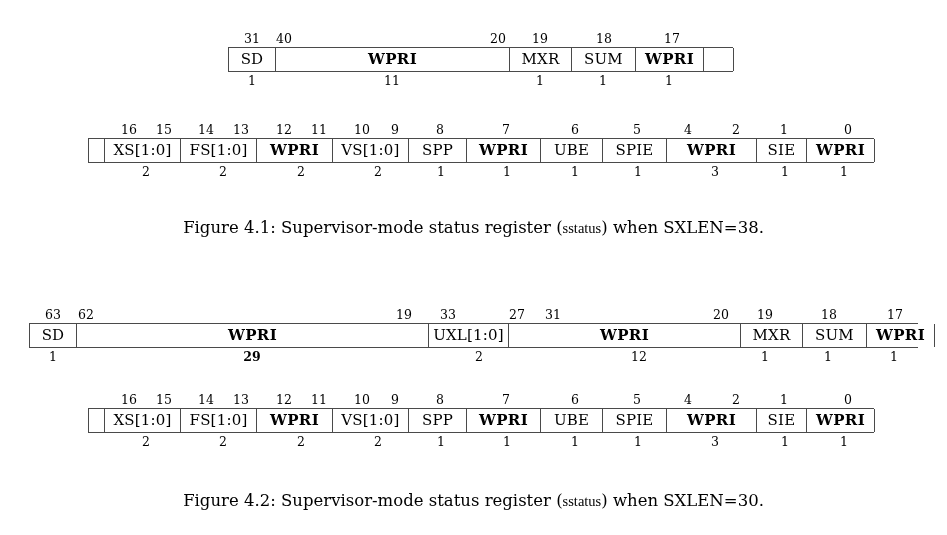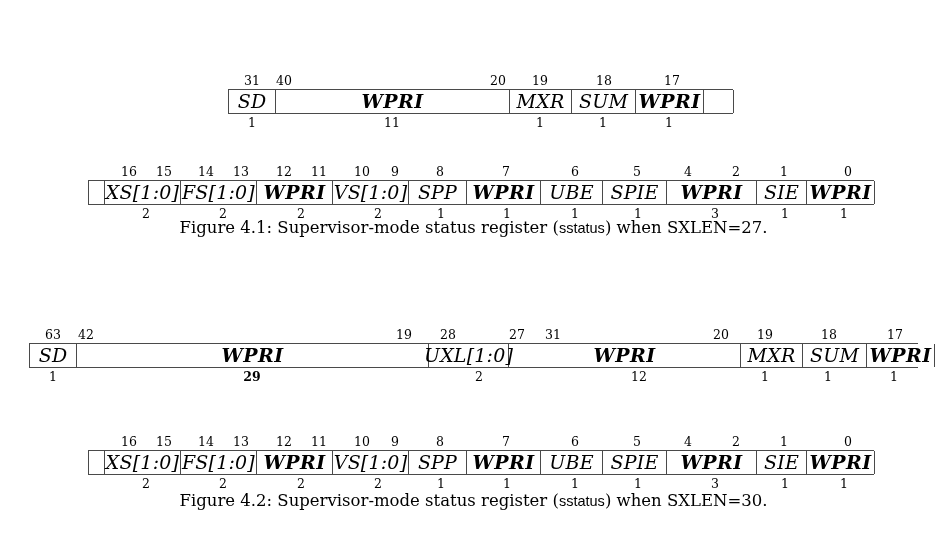--- a/index.html
+++ b/index.html
@@ -19,21 +19,20 @@
   .figure { position: absolute; left: 0; top: 0; width: 947px; }
 
   
   .reg-row { position: absolute; }
 
   .bitlabels {
     position: relative;
     height: 17px;
     font-size: 12.5px;
     line-height: 17px;
-    margin-top: 42px;
   }
   .bitlabels span {
     position: absolute;
     top: 0;
     transform: translateX(-50%);
     white-space: nowrap;
   }
 
   .boxes {
     display: flex;
@@ -43,25 +42,24 @@
     height: 25px;
     background: #fff;
   }
   .cell {
     border-right: 1px solid #4a4a4a;
     box-sizing: border-box;
     height: 100%;
     display: flex;
     align-items: center;
     justify-content: center;
-    font-size: 19px;
+    font-size: 15px;
     line-height: 1;
     white-space: nowrap;
     letter-spacing: 0.2px;
-    font-style: italic;
   }
   .cell.bold { font-weight: bold; letter-spacing: 0.4px; }
   .cell.empty { }
 
   .widths {
     position: relative;
     height: 18px;
     font-size: 12.5px;
     line-height: 18px;
   }
@@ -74,21 +72,21 @@
 
   .caption {
     position: absolute;
     width: 947px;
     text-align: center;
     font-size: 16.5px;
     line-height: 20px;
     white-space: nowrap;
   }
   .caption .mono {
-    font-family: Liberation Sans, sans-serif;
+    font-family: Liberation Serif, serif;
     font-size: 14.5px;
   }
 </style>
 </head>
 <body>
 
 <div id="page-root">
     <div class="figure">
       <div class="reg-row" style="left: 228px; top: 30px; width: 505px;">
         <div class="bitlabels">
@@ -155,29 +153,29 @@
           <span style="left: 290px;">2</span>
           <span style="left: 353px;">1</span>
           <span style="left: 419px;">1</span>
           <span style="left: 487px;">1</span>
           <span style="left: 550px;">1</span>
           <span style="left: 627px;">3</span>
           <span style="left: 697px;">1</span>
           <span style="left: 756px;">1</span>
         </div>
       </div>
-      <div class="caption" style="top: 218px;"><span>Figure 4.1: </span><span>Supervisor-mode status register (</span><span class="mono">sstatus</span><span>) when SXLEN=27.</span></div>
+      <div class="caption" style="top: 218px;"><span>Figure 4.1: </span><span>Supervisor-mode status register (</span><span class="mono">sstatus</span><span>) when SXLEN=38.</span></div>
     </div>
     <div class="figure">
-      <div class="reg-row" style="left: 29px; top: 284px; width: 889px;">
+      <div class="reg-row" style="left: 29px; top: 306px; width: 889px;">
         <div class="bitlabels">
           <span style="left: 24px;">63</span>
-          <span style="left: 57px;">42</span>
+          <span style="left: 57px;">62</span>
           <span style="left: 375px;">19</span>
-          <span style="left: 419px;">28</span>
+          <span style="left: 419px;">33</span>
           <span style="left: 488px;">27</span>
           <span style="left: 524px;">31</span>
           <span style="left: 692px;">20</span>
           <span style="left: 736px;">19</span>
           <span style="left: 800px;">18</span>
           <span style="left: 866px;">17</span>
         </div>
         <div class="boxes">
           <div class="cell" style="width: 47px; flex: 0 0 47px;">SD</div>
           <div class="cell bold" style="width: 352px; flex: 0 0 352px;">WPRI</div>

